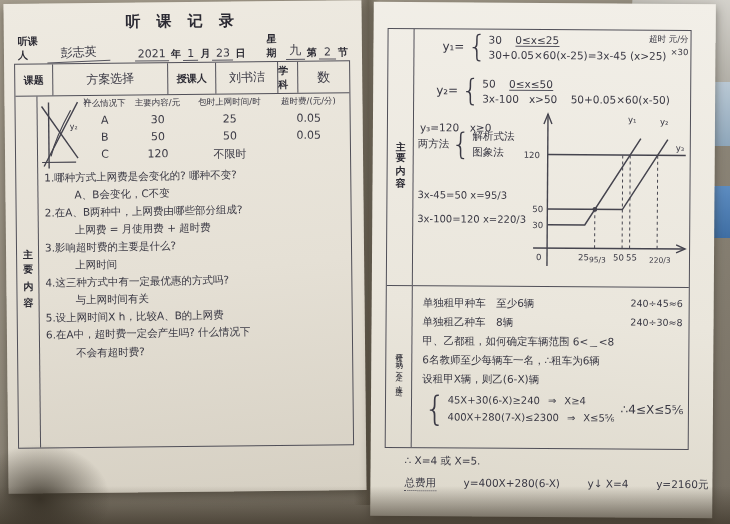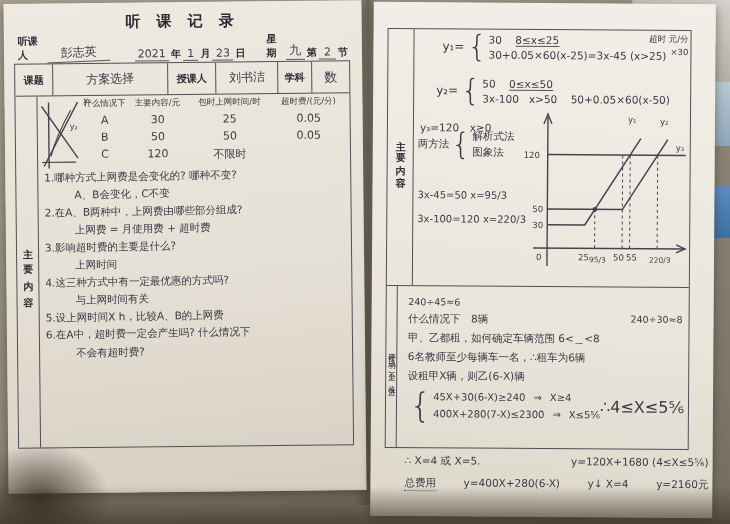--- a/index.html
+++ b/index.html
@@ -36,21 +36,21 @@
   .lp-head .name{width:66px;font-size:12px;transform:rotate(-2deg)}
   .lp-head .g{margin-left:2px;margin-right:2px}
   .sp1{width:26px}.sp2{width:20px}
   .vy{width:36px;font-size:11px}.vm{width:16px;font-size:11px}.vd{width:22px;font-size:11px}
   .vw{width:20px;font-size:12px}.vs{width:18px;font-size:11px}
 
   .lp-table{position:absolute;left:10px;top:60px;width:336px;bottom:45px;
             border:1.5px solid #504f58}
   .lp-row1{display:flex;height:32px;border-bottom:1.5px solid #504f58;font-size:10px}
   .lp-row1>div{display:flex;align-items:center;justify-content:center;border-right:1.5px solid #504f58}
-  .c-tl{width:38px}.c-tv{width:115px}.c-pl{width:48px}.c-pv{width:62px}.c-sl{width:34px}
+  .c-tl{width:38px}.c-tv{width:115px}.c-pl{width:48px}.c-pv{width:62px}.c-sl{width:20px}
   .c-sv{flex:1;border-right:none !important}
   .c-tv .hw,.c-pv .hw{font-size:12px;transform:rotate(-1.5deg)}
   .c-sv .hw{font-size:13px}
   .lp-row2{display:flex;height:calc(100% - 32px)}
   .lp-side{width:30px;border-right:1.5px solid #504f58;display:flex;align-items:center;justify-content:center}
   .vtext{writing-mode:vertical-rl;text-orientation:upright;font-size:10px;color:#2b2a33;font-weight:bold}
   .vt-wide{letter-spacing:16px}
   .lp-main{flex:1;position:relative;padding:2px 4px 0 6px;font-size:10.5px}
   .sketch{position:absolute;left:2px;top:2px}
   .sk-note{position:absolute;font-size:8px}
@@ -89,21 +89,21 @@
   .gl{stroke:#45444e;stroke-width:1.5;fill:none}
   .gd{stroke:#45444e;stroke-width:1;fill:none;stroke-dasharray:3,3}
   .gt{font-family:"DejaVu Sans",sans-serif;font-size:8.5px;fill:#3a3944}
   .gtf{font-size:7.5px}
   .rp-eval{flex:1;position:relative;padding:10px 4px 0 10px;font-size:10.5px}
   .erow{display:flex;justify-content:space-between;margin-bottom:5px;white-space:nowrap}
   .enote{font-size:9.5px;margin-right:2px}
   .sys{display:flex;align-items:center;margin-top:2px}
   .sys .brace{font-size:34px}
   .srow{display:flex;gap:8px;white-space:nowrap;font-size:10px;margin:2px 0}
-  .sys-note{font-size:16px;white-space:nowrap}
+  .sys-note{font-size:12px;margin-left:6px;white-space:nowrap}
   .rp-after{position:absolute;left:34px;top:452px;right:4px;font-size:10.5px}
   .af1{display:flex;justify-content:space-between;margin-bottom:8px}
   .af2{display:flex;justify-content:space-between;white-space:nowrap}
   .wavy{border-bottom:1px dotted #56555f}
 </style>
 </head>
 <body>
 
 <div class="stage">
   <div class="corner-gray"></div>
@@ -211,21 +211,21 @@
             <div>超时 元/分</div>
             <div>×30</div>
           </div>
 
           <div class="mline m-y1 case">
             <span class="flab">y₁=</span>
             <span class="brace">{</span>
             <span class="cstack">
               <span>
                 <span>30</span>&nbsp;&nbsp;&nbsp;
-                <span class="u">8≤x≤25</span>
+                <span class="u">0≤x≤25</span>
               </span>
               <span>30+0.05×60(x-25)=3x-45 (x&gt;25)</span>
             </span>
           </div>
 
           <div class="mline m-y2 case">
             <span class="flab">y₂=</span>
             <span class="brace">{</span>
             <span class="cstack">
               <span>
@@ -282,24 +282,25 @@
           </svg>
         </div>
       </div>
 
       <div class="rp-row-bot">
         <div class="rp-side">
           <span class="vtext vt-eval">评价（成功、不足、改进）</span>
         </div>
         <div class="rp-eval hw">
           <div class="erow">
+            <span>单独租甲种车　至少6辆</span>
             <span class="enote">240÷45≈6</span>
           </div>
           <div class="erow">
-            <span>什么情况下　8辆</span>
+            <span>单独租乙种车　8辆</span>
             <span class="enote">240÷30≈8</span>
           </div>
           <div class="erow">甲、乙都租，如何确定车辆范围 6&lt;＿&lt;8</div>
           <div class="erow">6名教师至少每辆车一名，∴租车为6辆</div>
           <div class="erow">设租甲X辆，则乙(6-X)辆</div>
           <div class="sys">
             <span class="brace">{</span>
             <span class="cstack">
               <span class="srow">
                 <span>45X+30(6-X)≥240</span>
@@ -314,21 +315,20 @@
             </span>
             <span class="sys-note">∴4≤X≤5⅚</span>
           </div>
         </div>
       </div>
     </div>
 
     <div class="rp-after hw">
       <div class="af1">
         <span>∴ X=4 或 X=5.</span>
-        <span>y=120X+1680 (4≤X≤5⅚)</span>
       </div>
       <div class="af2">
         <span class="wavy">总费用</span>
         <span>y=400X+280(6-X)</span>
         <span>y↓ X=4</span>
         <span>y=2160元</span>
       </div>
     </div>
   </div>
 

